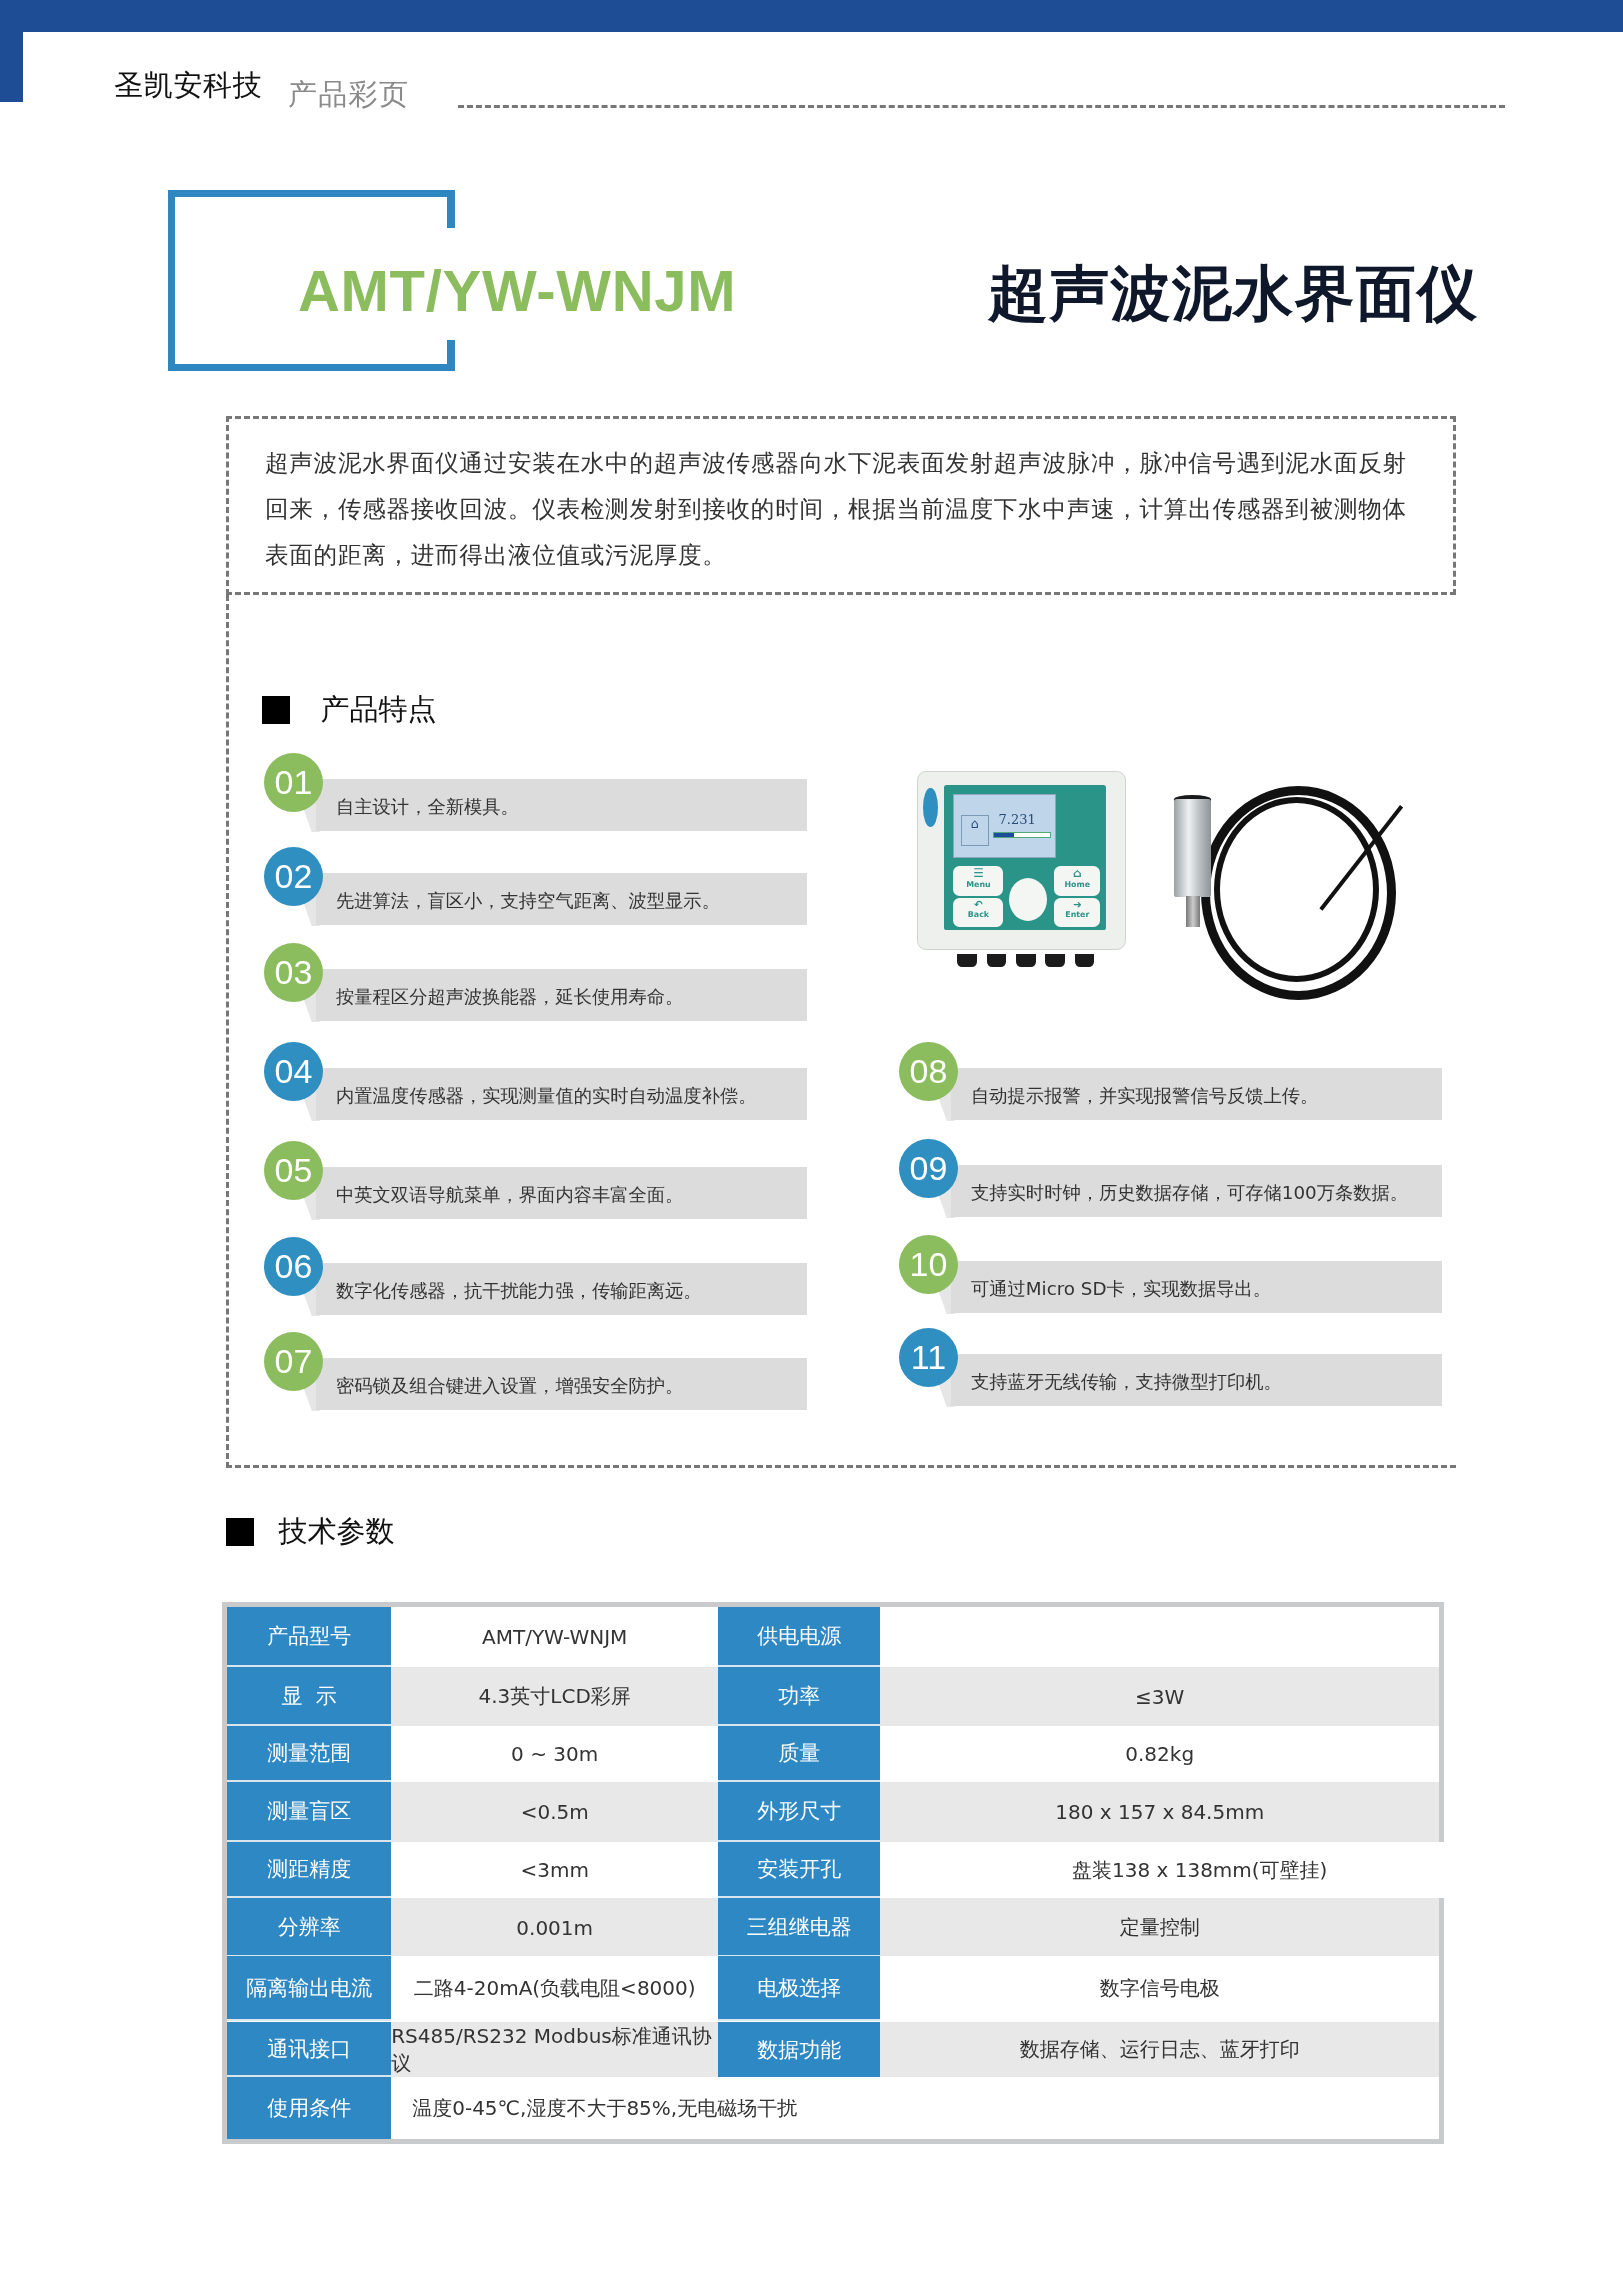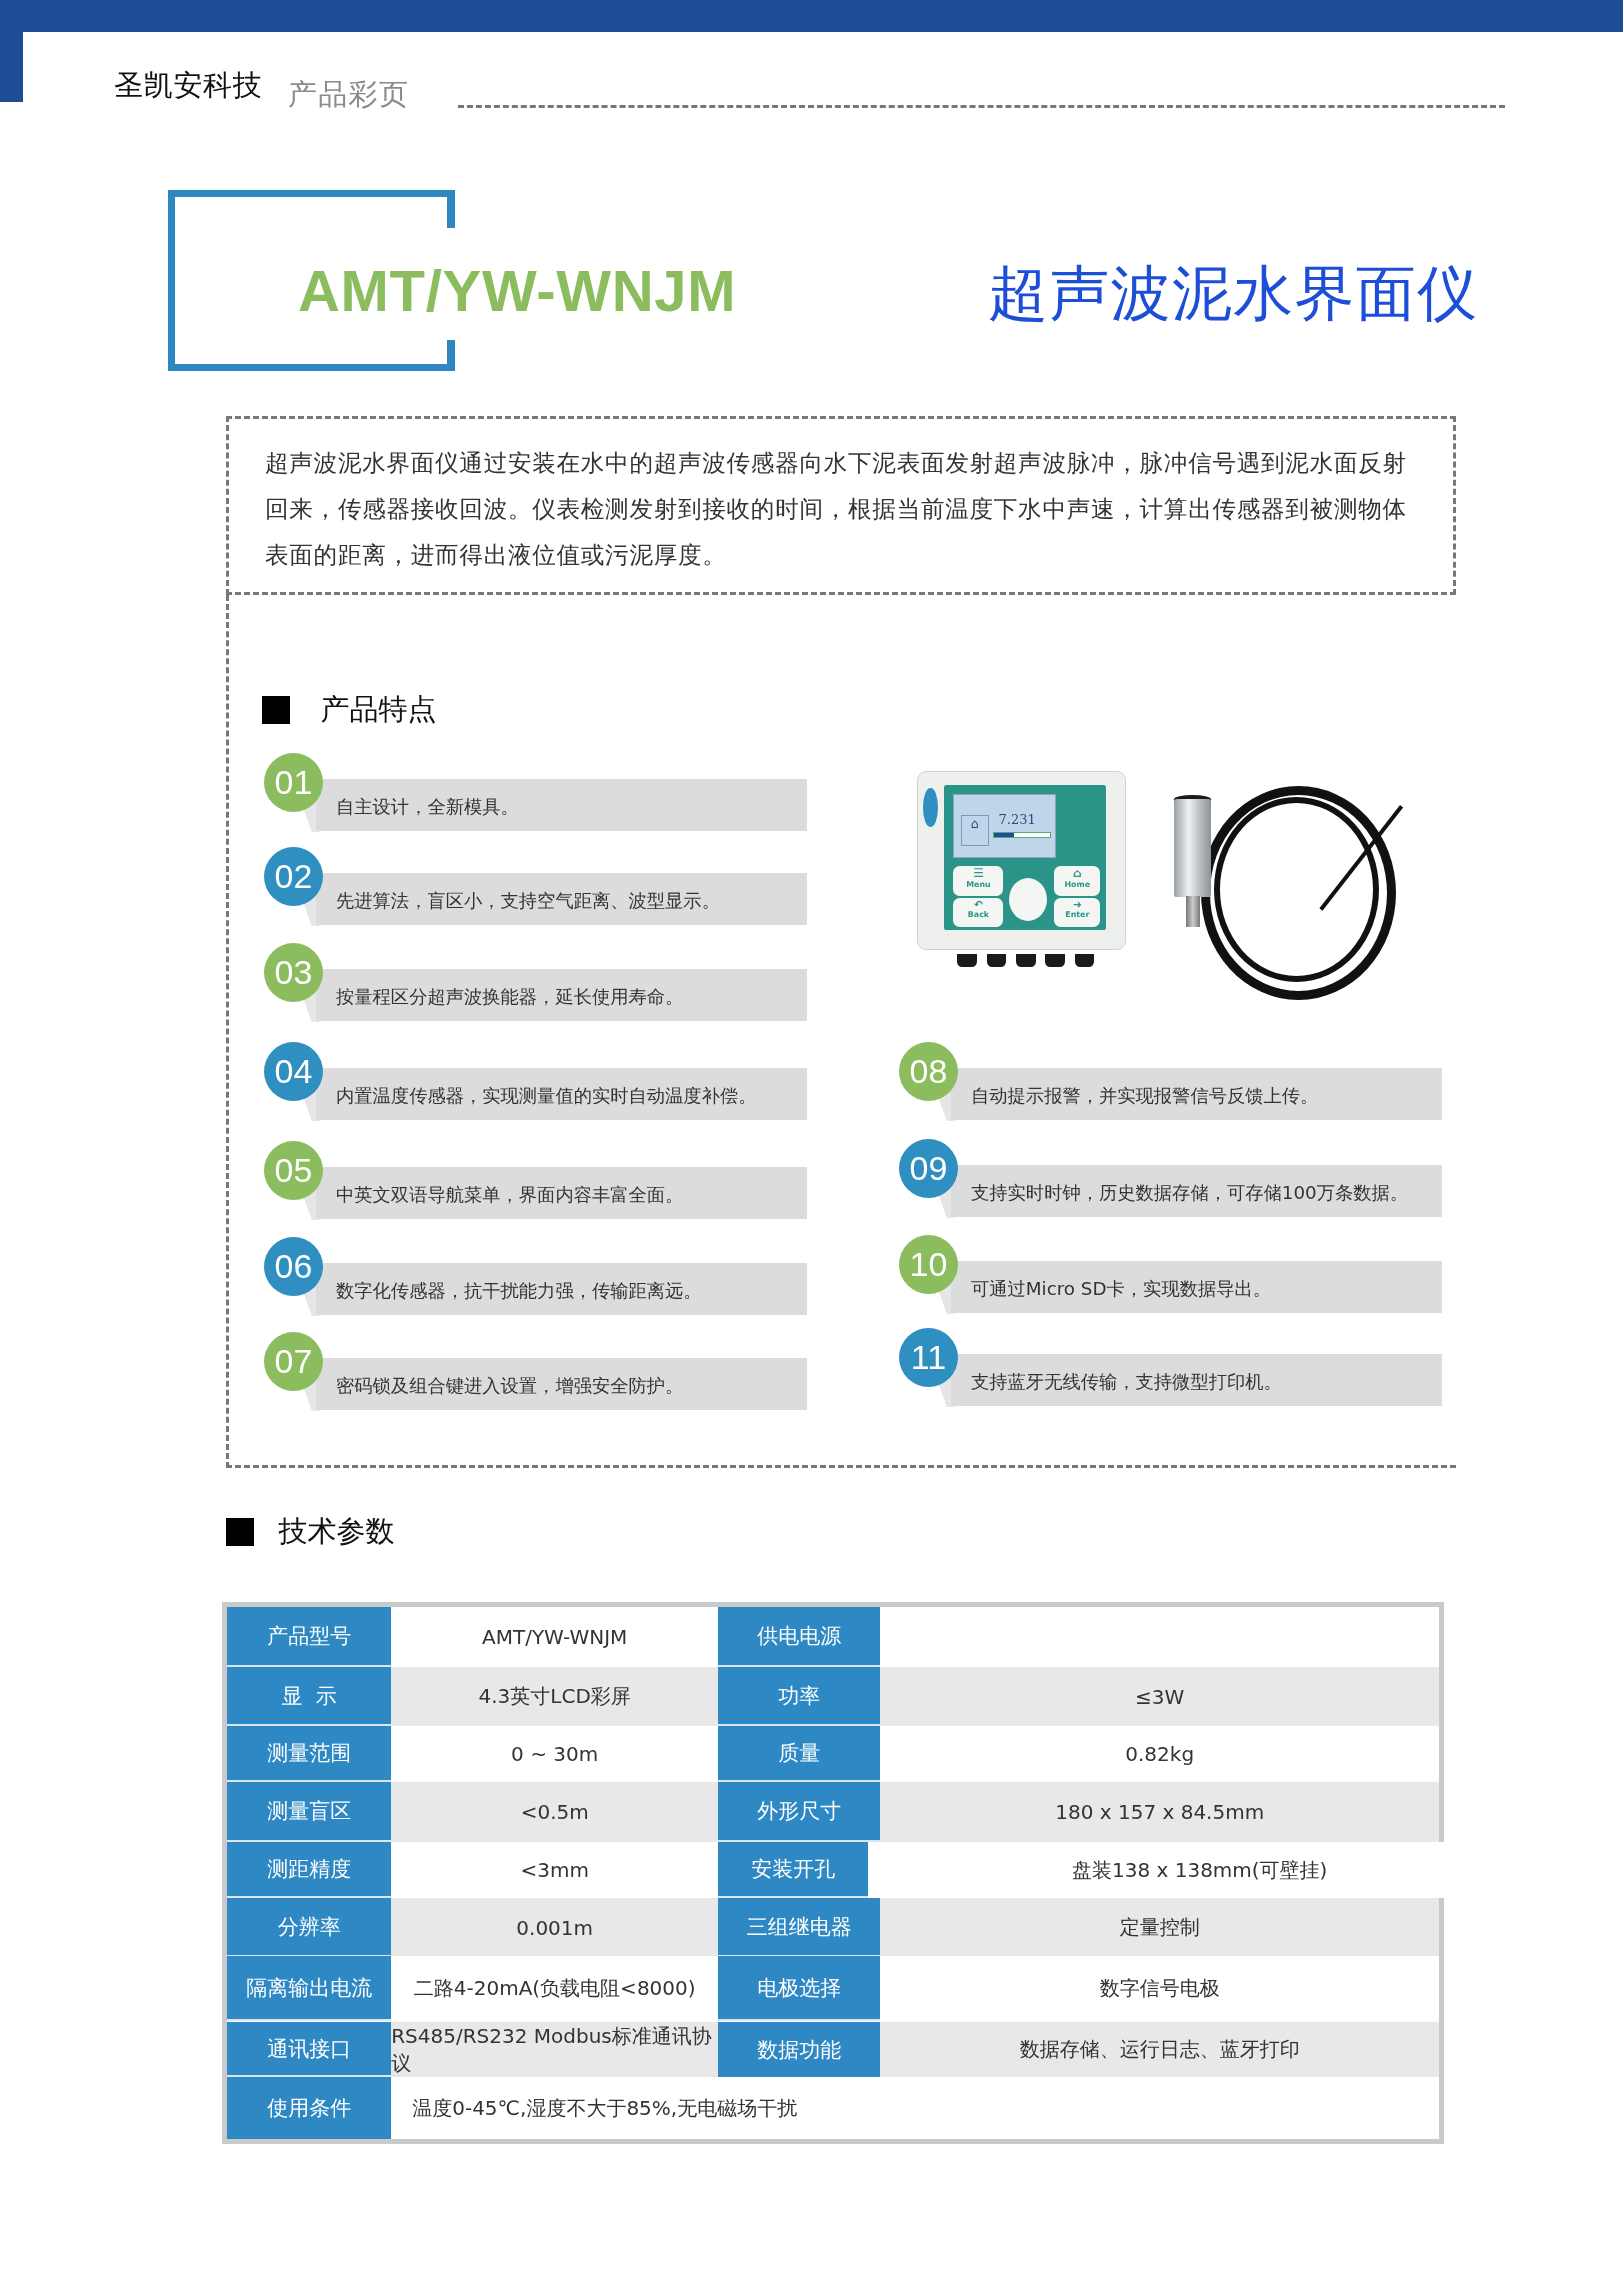--- a/index.html
+++ b/index.html
@@ -18,21 +18,21 @@
   .brand-sub { left:288px; top:75px; font-size:29px; color:#8a8a8a; letter-spacing:1.3px; }
   .header-dash { left:458px; top:105px; width:1047px; height:0; border-top:3.3px dashed #777; }
 
   
   .bracket { left:168px; top:190px; width:287px; height:181px;
     border:7.9px solid #2f87c2; border-right:none; box-sizing:border-box; }
   .bracket-tr { left:447px; top:190px; width:7.9px; height:38px; background:#2f87c2; }
   .bracket-br { left:447px; top:340px; width:7.9px; height:31px; background:#2f87c2; }
   .model-title { left:298px; top:257px; font-size:58px; font-weight:bold; color:#8bbd5f;
     font-family:"Liberation Sans",sans-serif; letter-spacing:0.7px; }
-  .cn-title { left:988px; top:254px; font-size:60px; font-weight:normal; color:#1d4ed8; letter-spacing:1.3px; }
+  .cn-title { left:988px; top:254px; font-size:60px; font-weight:bold; color:#0f172a; letter-spacing:1.3px; }
 
   
   .intro-box { left:226px; top:416px; width:1230px; height:179px;
     border:3.3px dashed #777; box-sizing:border-box; }
   .intro-text { left:265px; top:440px; width:1165px; font-size:23.6px; line-height:46px; color:#333; letter-spacing:0.7px; }
 
   
   .feat-frame { left:226px; top:595px; width:1230px; height:873px;
     border-left:3.3px dashed #777; border-bottom:3.3px dashed #777; box-sizing:border-box; }
 
@@ -237,21 +237,21 @@
     </div>
     <div class="row alt" style="top:175px;height:60px;">
       <div class="cell-k" style="left:0;width:164px;">测量盲区</div>
       <div class="cell-v" style="left:164px;width:327px;">&lt;0.5m</div>
       <div class="cell-k" style="left:491px;width:162px;">外形尺寸</div>
       <div class="cell-v" style="left:653px;width:559px;">180 x 157 x 84.5mm</div>
     </div>
     <div class="row" style="top:235px;height:56px;">
       <div class="cell-k" style="left:0;width:164px;">测距精度</div>
       <div class="cell-v" style="left:164px;width:327px;">&lt;3mm</div>
-      <div class="cell-k" style="left:491px;width:150px;">安装开孔</div>
+      <div class="cell-k" style="left:491px;width:162px;">安装开孔</div>
       <div class="cell-v" style="left:675px;width:559px;padding-left:18px;">盘装138 x 138mm(可壁挂)</div>
     </div>
     <div class="row alt" style="top:291px;height:59px;">
       <div class="cell-k" style="left:0;width:164px;">分辨率</div>
       <div class="cell-v" style="left:164px;width:327px;">0.001m</div>
       <div class="cell-k" style="left:491px;width:162px;">三组继电器</div>
       <div class="cell-v" style="left:653px;width:559px;">定量控制</div>
     </div>
     <div class="row" style="top:349px;height:65px;">
       <div class="cell-k" style="left:0;width:164px;">隔离输出电流</div>

